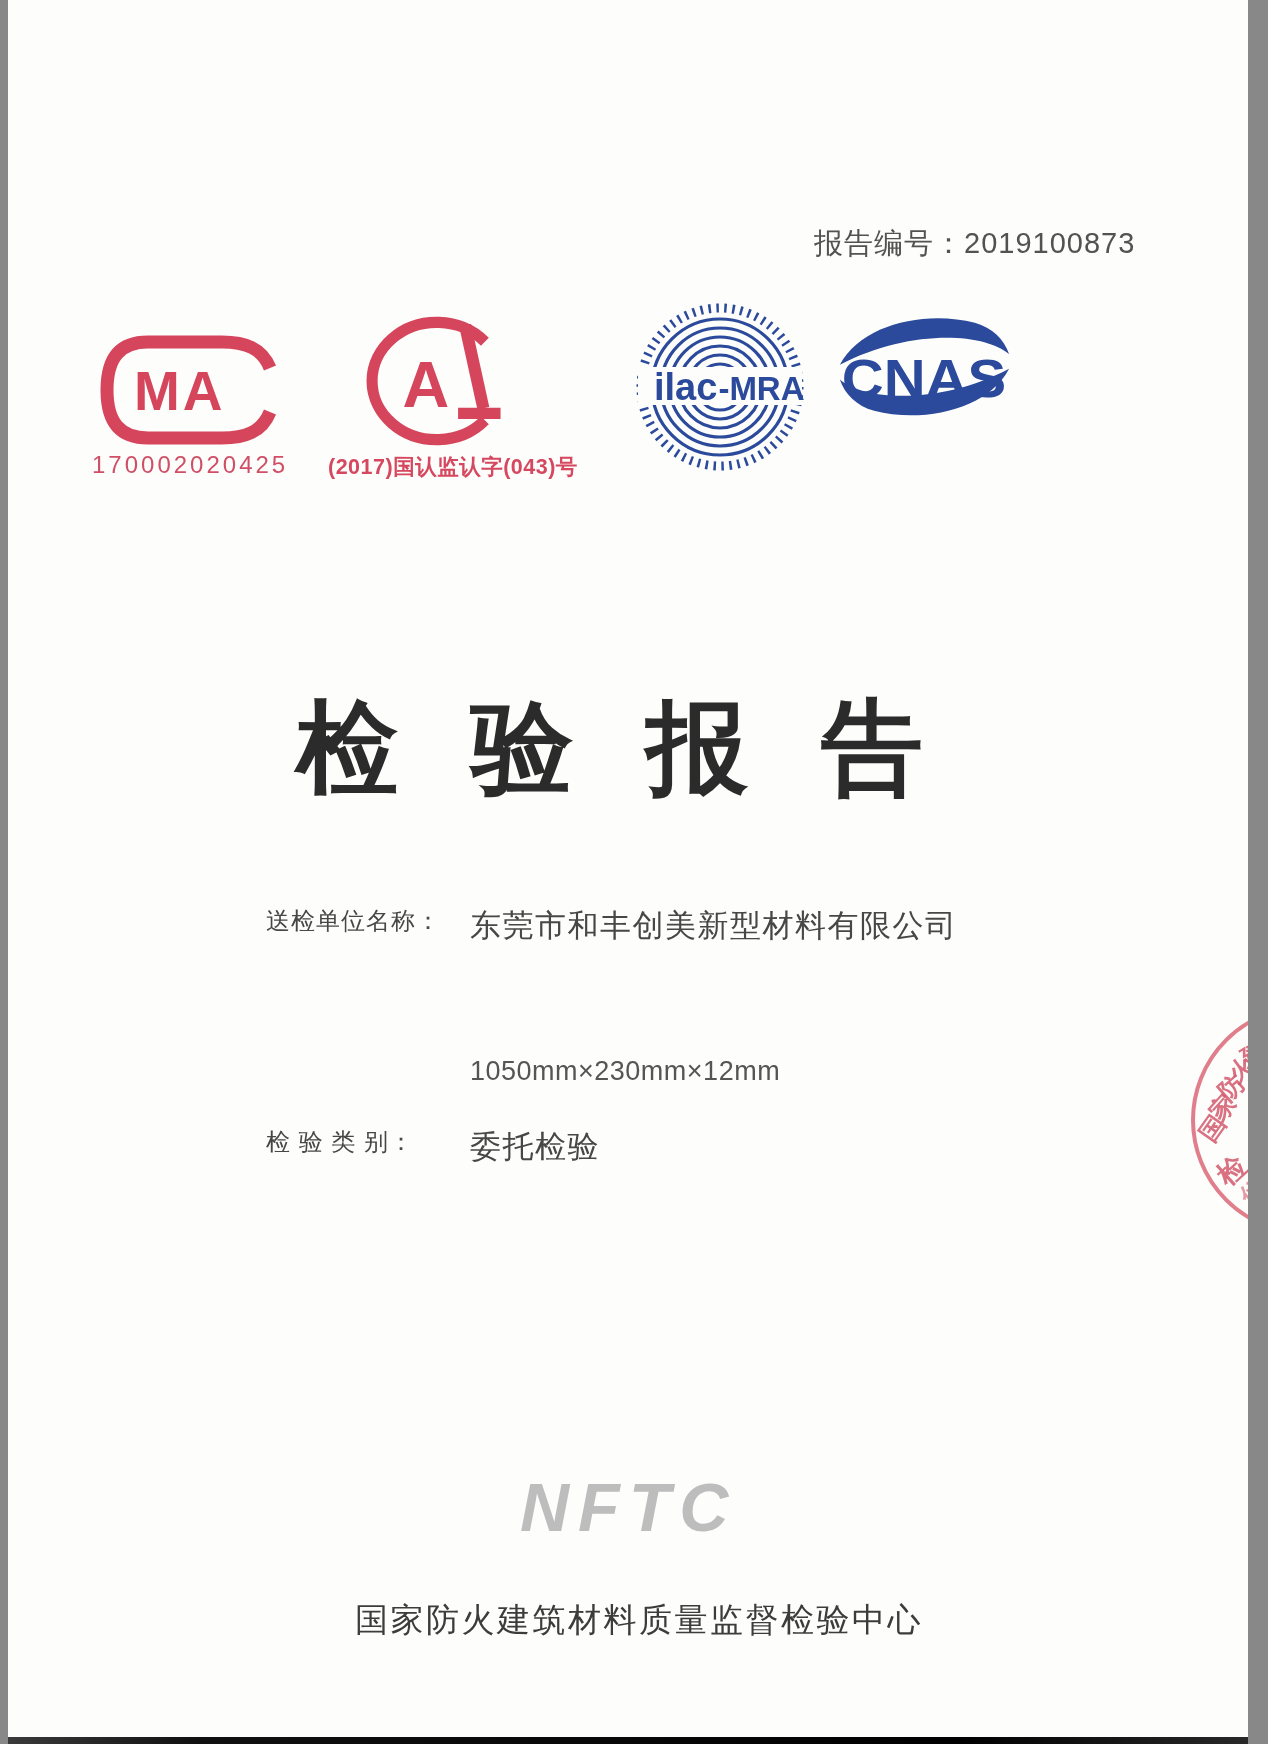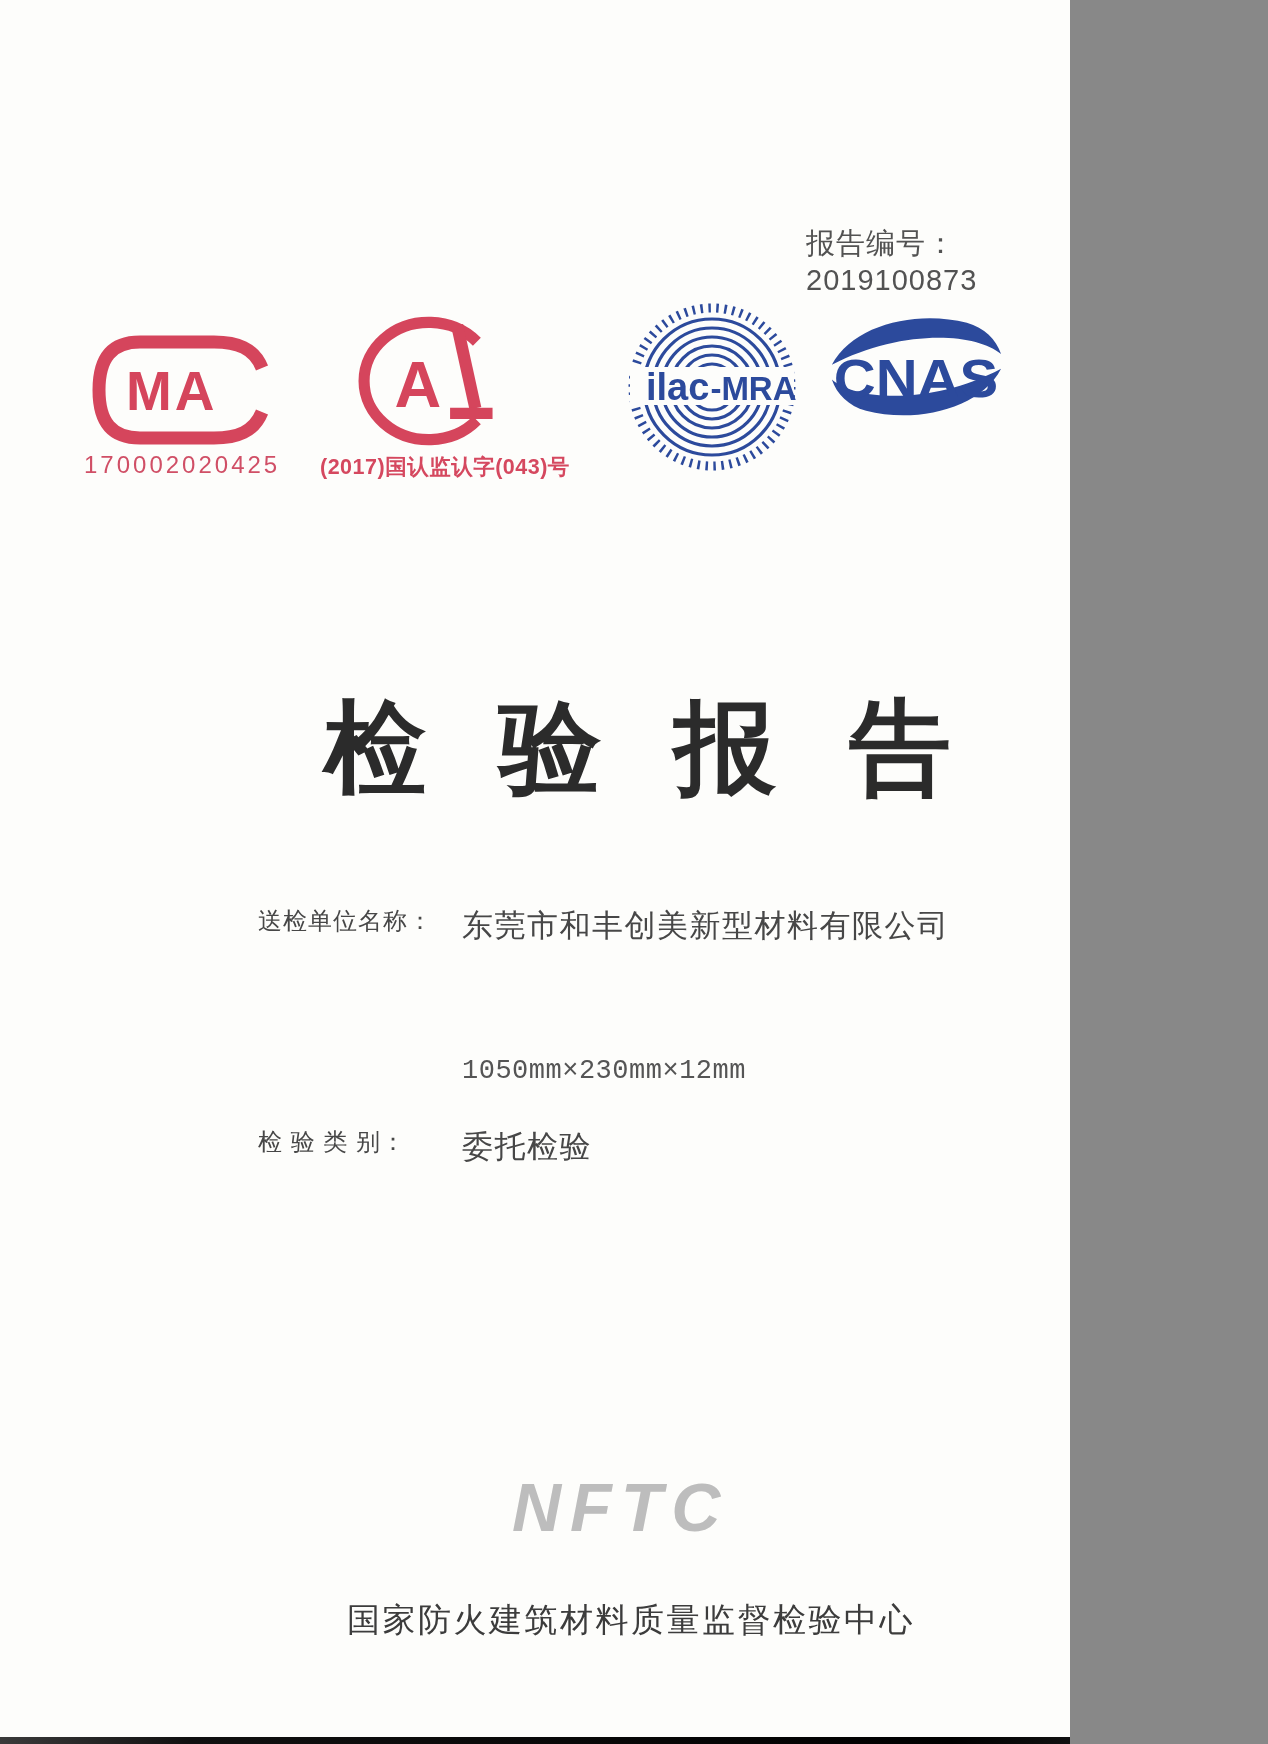--- a/index.html
+++ b/index.html
@@ -1,22 +1,23 @@
 <!DOCTYPE html>
 <html><head>
 <meta charset="utf-8">
 <style>
   html,body{margin:0;padding:0;background:#888;}
   .page{
     position:relative;
-    width:1070px;height:1744px;
+    width:1240px;height:1744px;
     background:#fdfdfb;
     overflow:hidden;
     font-family:"Liberation Sans","DejaVu Sans",sans-serif;
     color:#454545;
+    margin-left:8px;
   }
   
   .report-no{
     position:absolute;left:806px;top:224px;
     font-size:29px;letter-spacing:1px;color:#525252;
   }
   
   .logo{position:absolute;}
   .cma-logo{left:90px;top:335px;width:184px;height:110px;}
   .cma-number{
@@ -32,27 +33,27 @@
   .ilac-logo{left:626px;top:301px;width:172px;height:172px;}
   .cnas-logo{left:822px;top:310px;width:186px;height:135px;}
   .cnas-block{
     position:absolute;left:1018px;top:312px;
     font-size:21px;line-height:30.5px;color:#414141;font-weight:600;
     letter-spacing:1.5px;white-space:nowrap;
   }
   .cnas-block .en{letter-spacing:1px;}
   
   .doc-title{
-    position:absolute;left:324px;top:692px;
+    position:absolute;left:288px;top:692px;
     font-size:102px;font-weight:700;color:#2b2b2b;
     letter-spacing:73px;white-space:nowrap;line-height:1.1;
   }
   
   .flabel{position:absolute;left:258px;font-size:24px;color:#474747;letter-spacing:1px;white-space:nowrap;}
-  .fvalue{position:absolute;left:462px;font-size:31px;color:#474747;letter-spacing:1.5px;white-space:nowrap;font-family:Liberation Mono, monospace;}
+  .fvalue{position:absolute;left:462px;font-size:31px;color:#474747;letter-spacing:1.5px;white-space:nowrap;}
   .row1{top:905px;}
   .row2{top:1012px;}
   .row2b{top:1056px;font-size:27px;color:#555;letter-spacing:0.5px;}
   .row3{top:1126px;}
   
   .watermark{
     position:absolute;left:512px;top:1468px;
     font-size:68px;font-weight:700;font-style:italic;
     color:#bdbdbd;letter-spacing:9px;
   }

